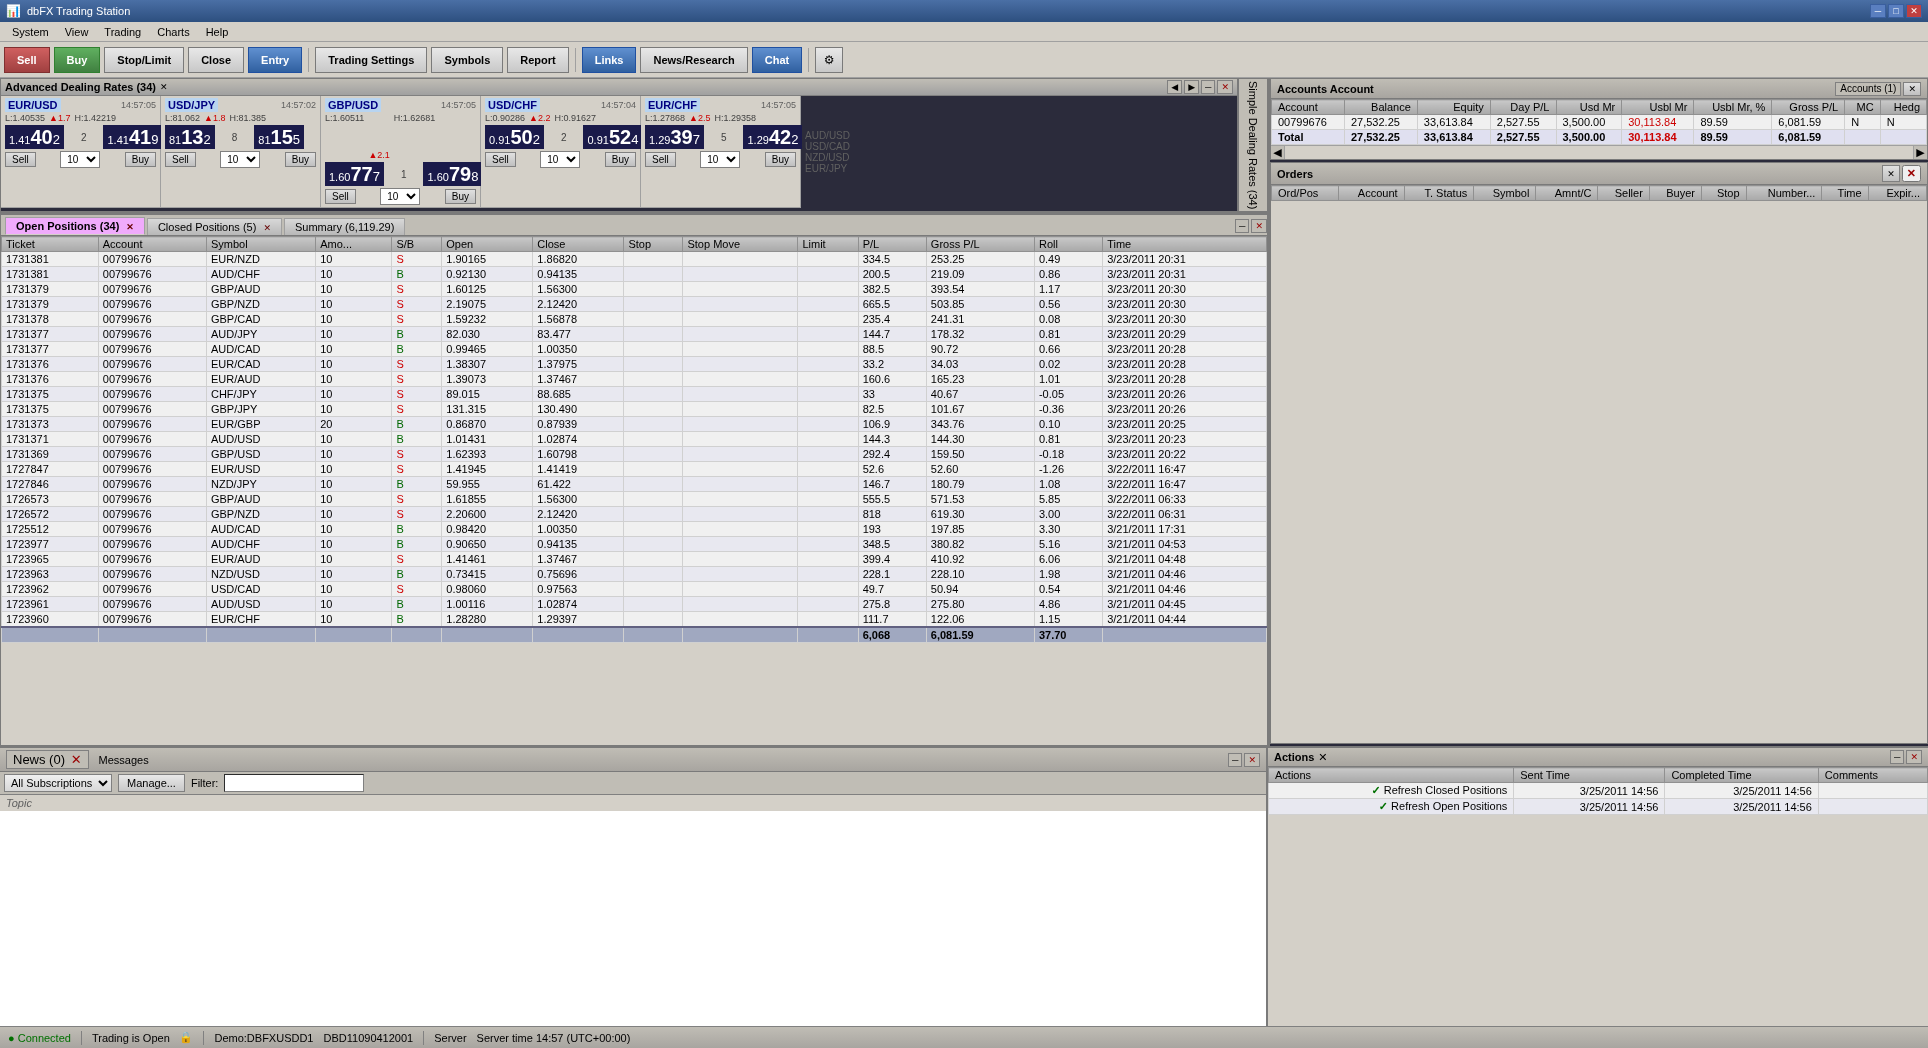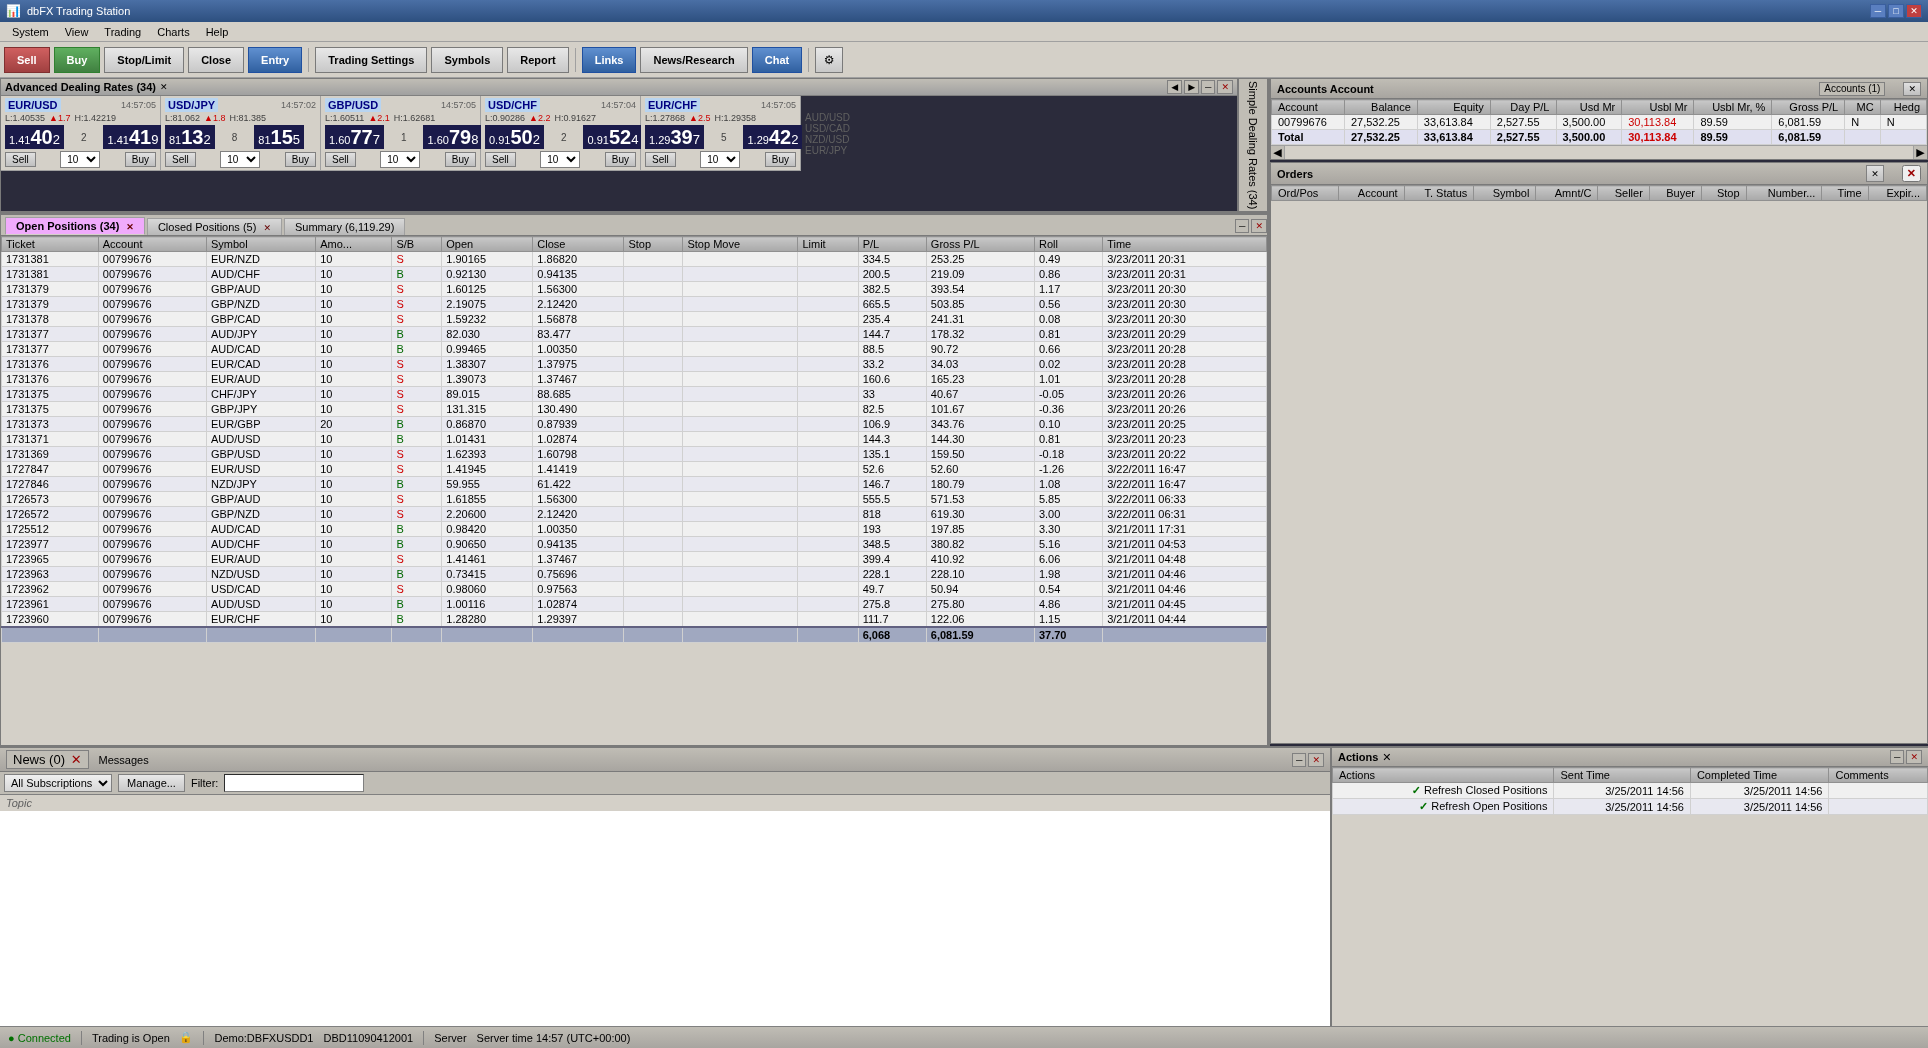--- a/index.html
+++ b/index.html
@@ -55,42 +55,42 @@
     .data-table td { border: 1px solid #d0d0d0; padding: 1px 4px; white-space: nowrap; }
     .data-table tr:nth-child(even) td { background: #e8e8f0; }
     .data-table tr:nth-child(odd) td { background: #f0f0f0; }
     .data-table tr.total-row td { background: #a0a8c0; font-weight: bold; color: #000; border-top: 2px solid #606080; }
     
     .table-scroll { overflow-y: auto; overflow-x: auto; flex: 1; }
     
     
     .right-section { border: 1px solid #7a7a7a; background: #d4d0c8; margin-bottom: 2px; display: flex; flex-direction: column; }
     .right-section-header { background: linear-gradient(to bottom, #c0bdb5, #a8a5a0); padding: 2px 6px; display: flex; align-items: center; justify-content: space-between; border-bottom: 1px solid #7a7a7a; min-height: 20px; }
-    .right-section-controls { display: flex; gap: 18px; }
+    .right-section-controls { display: flex; gap: 2px; }
     .r-mini-btn { font-size: 9px; background: linear-gradient(to bottom, #e0e0e0, #c0c0c0); border: 1px solid #808080; cursor: pointer; padding: 1px 4px; }
     .r-close-btn { color: #900; cursor: pointer; font-size: 11px; font-weight: bold; padding: 0 3px; }
     
     
     .accounts-table { width: 100%; border-collapse: collapse; font-size: 11px; }
     .accounts-table th { background: linear-gradient(to bottom, #c8c8c8, #a8a8a8); border: 1px solid #909090; padding: 1px 6px; text-align: right; font-weight: normal; white-space: nowrap; }
     .accounts-table th:first-child { text-align: left; }
     .accounts-table td { border: 1px solid #d0d0d0; padding: 1px 6px; text-align: left; white-space: nowrap; }
     .accounts-table td:first-child { text-align: left; }
     .accounts-table tr:nth-child(1) td { background: #f0f0f0; }
     .accounts-table tr:nth-child(2) td { background: #e0e0f0; font-weight: bold; }
     
     
     #statusbar { height: 22px; background: linear-gradient(to bottom, #c0bdb5, #a8a5a0); border-top: 1px solid #808080; display: flex; align-items: center; padding: 0 8px; gap: 10px; font-size: 11px; color: #000; }
     .status-sep { width: 1px; height: 14px; background: #808080; }
     .status-green { color: #007000; }
     
     
     #bottom-area { height: 280px; display: flex; border-top: 2px solid #7a7a7a; }
     #news-panel { flex: 1; background: #d4d0c8; border-right: 2px solid #7a7a7a; display: flex; flex-direction: column; }
-    #actions-panel { width: 596px; background: #d4d0c8; display: flex; flex-direction: column; }
+    #actions-panel { width: 660px; background: #d4d0c8; display: flex; flex-direction: column; }
     
     .news-toolbar { background: #c0bdb5; border-bottom: 1px solid #808080; padding: 2px 4px; display: flex; align-items: center; gap: 6px; }
     .news-input { height: 18px; border: 1px inset #808080; background: #fff; padding: 0 3px; font-size: 11px; width: 140px; }
     .news-select { height: 18px; border: 1px solid #808080; background: linear-gradient(to bottom, #f0f0f0, #d8d8d8); font-size: 11px; padding: 0 2px; }
     .news-btn { height: 18px; padding: 0 8px; font-size: 11px; background: linear-gradient(to bottom, #e8e8e8, #c8c8c8); border: 1px solid #808080; cursor: pointer; }
     .news-topic { padding: 2px 6px; font-size: 11px; font-style: italic; color: #606060; }
     
     .panel-header-row { background: linear-gradient(to bottom, #c0bdb5, #a8a5a0); border-bottom: 1px solid #7a7a7a; padding: 2px 6px; display: flex; align-items: center; justify-content: space-between; }
     
     .actions-table { width: 100%; border-collapse: collapse; font-size: 11px; }
@@ -235,21 +235,21 @@
               </div>
             </div>
 
             <div class="rate-card">
               <div class="rate-card-header">
                 <span class="rate-pair">GBP/USD</span>
                 <span class="rate-time">14:57:05</span>
               </div>
               <div class="rate-hl">
                 <span>L:1.60511</span>
-                  <span style="color:#c00;">▲2.1</span>
+                  <span style="color:#c00;margin-top:37px;">▲2.1</span>
                   <span>H:1.62681</span>
               </div>
               <div class="rate-prices">
                 <div class="rate-price-box">
                   <span class="rate-small">1.60</span>
                     <span class="rate-big">77</span>
                     <span class="rate-super">7</span>
                 </div>
                 <span class="rate-spread">1</span>
                 <div class="rate-price-box">
@@ -584,21 +584,21 @@
                   <td>1731369</td>
                   <td>00799676</td>
                   <td>GBP/USD</td>
                   <td>10</td>
                   <td style="color: rgb(204, 0, 0);">S</td>
                   <td>1.62393</td>
                   <td>1.60798</td>
                   <td></td>
                   <td></td>
                   <td></td>
-                  <td>135.1</td>
+                  <td>292.4</td>
                   <td>159.50</td>
                   <td>-0.18</td>
                   <td>3/23/2011 20:22</td>
                 </tr>
                 <tr>
                   <td>1727847</td>
                   <td>00799676</td>
                   <td>EUR/USD</td>
                   <td>10</td>
                   <td style="color: rgb(204, 0, 0);">S</td>

